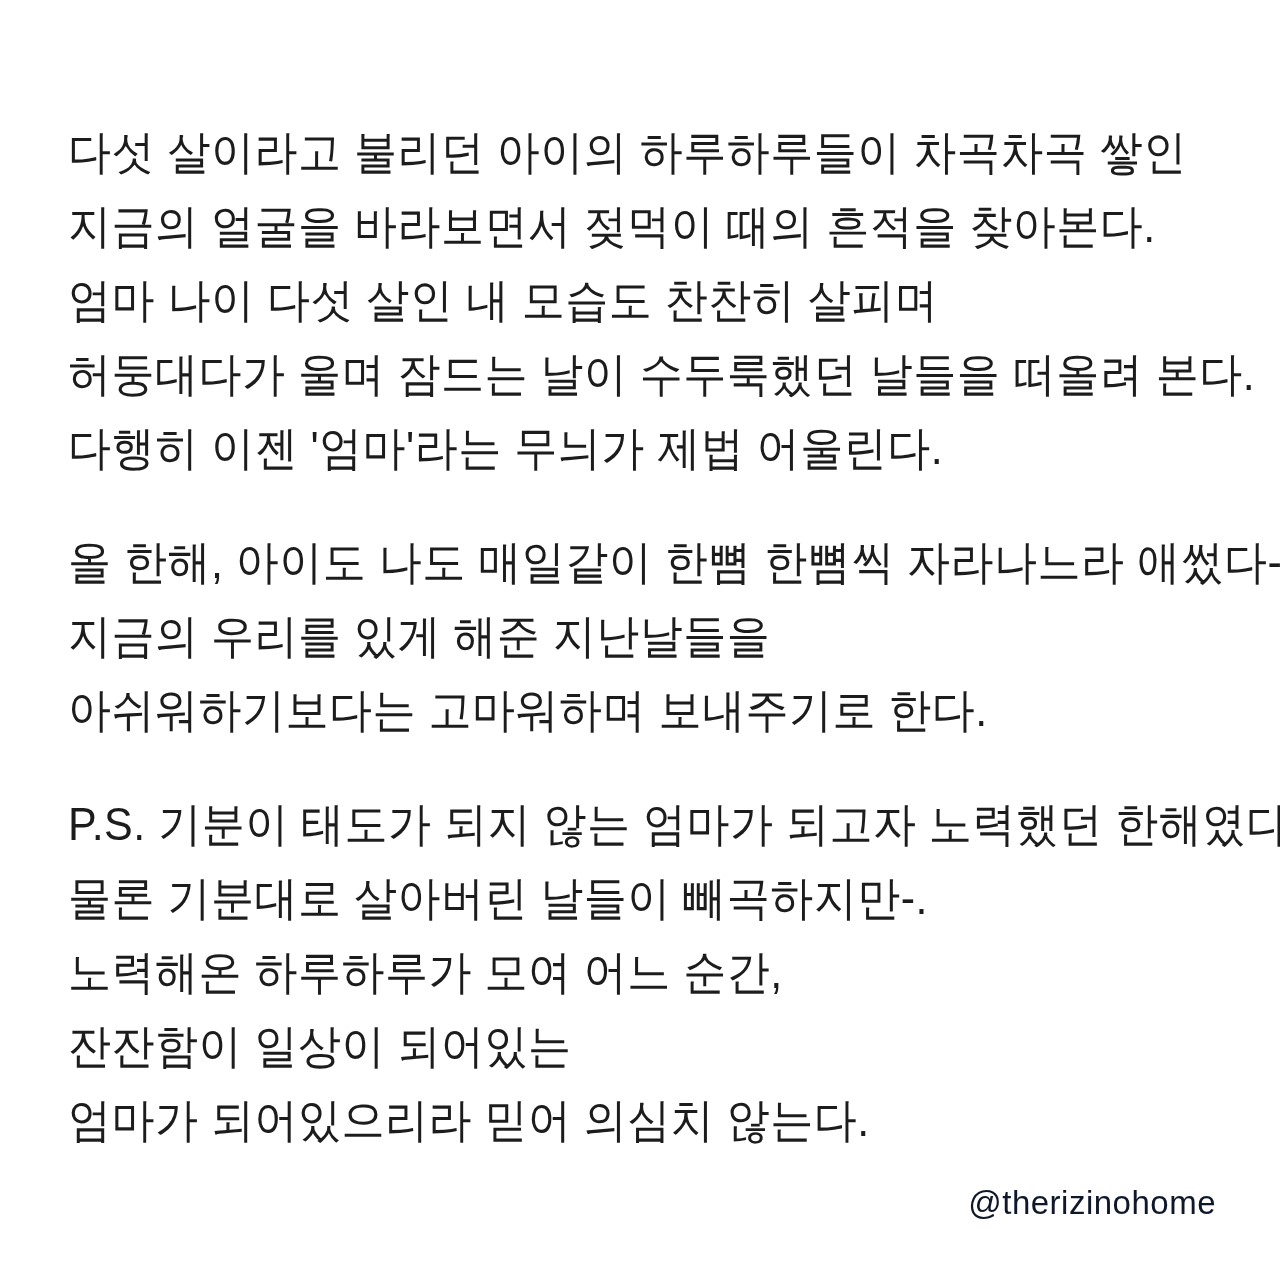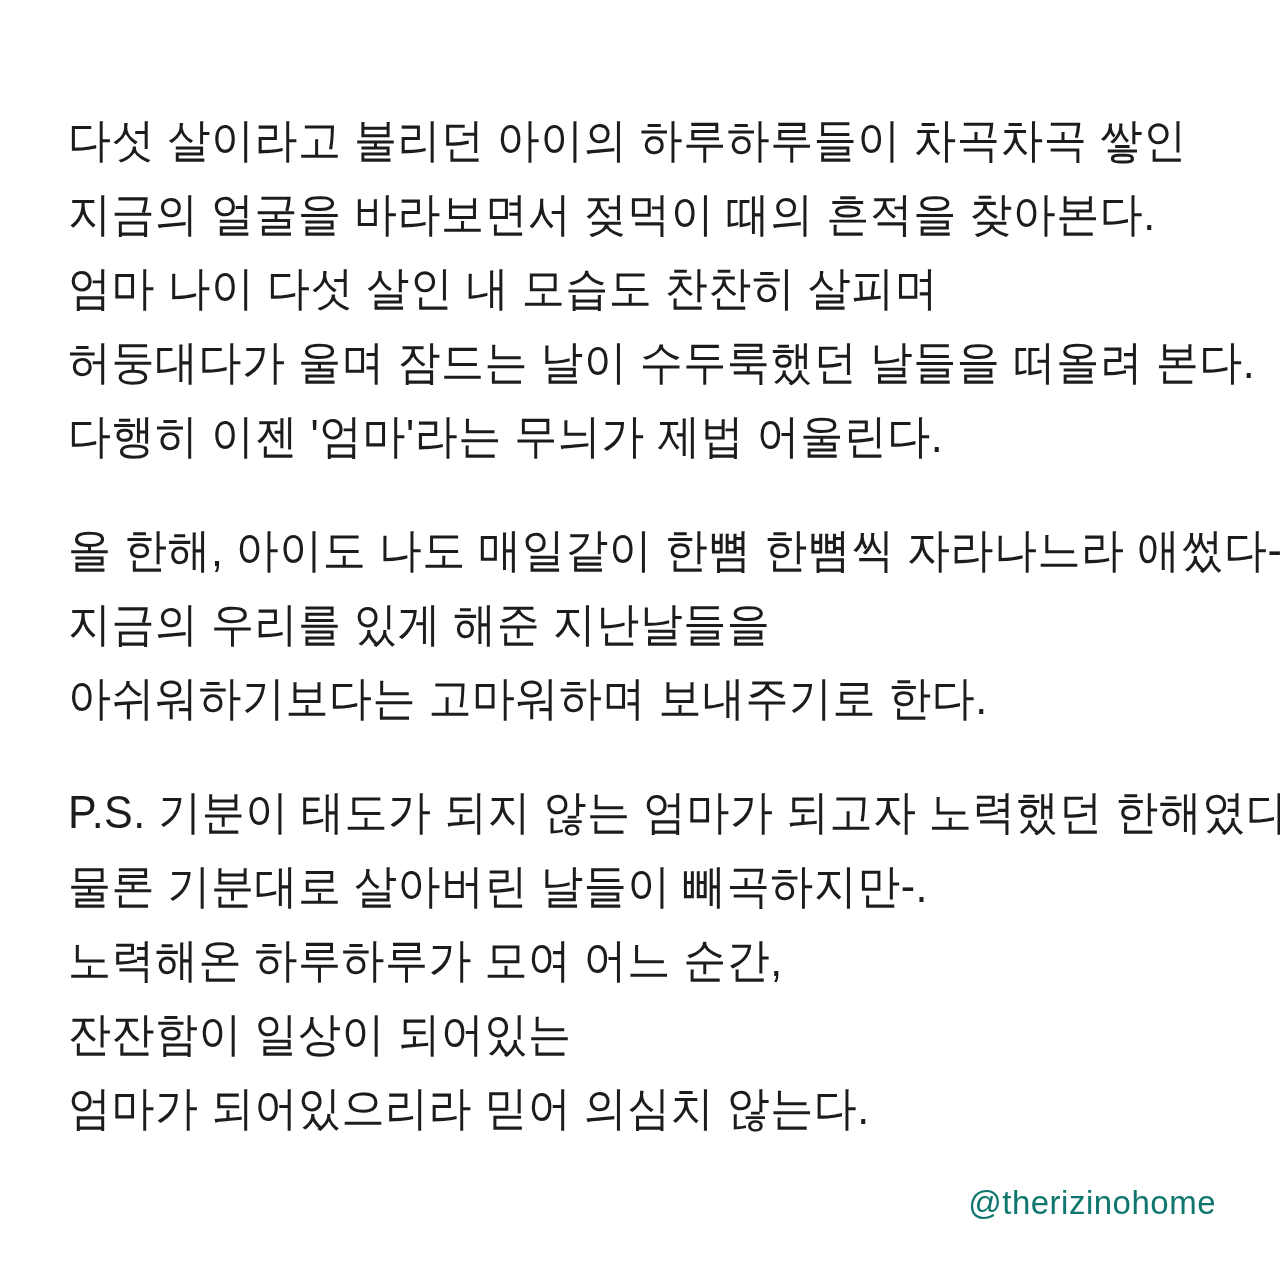--- a/index.html
+++ b/index.html
@@ -13,21 +13,21 @@
   .page {
     position: relative;
     width: 1280px;
     height: 1280px;
     background: #ffffff;
     box-sizing: border-box;
     font-family: "Liberation Sans", "DejaVu Sans", sans-serif;
   }
   .text-body {
     position: absolute;
-    top: 100px;
+    top: 112px;
     left: 68px;
     right: 60px;
     color: #1c1c1c;
   }
   .para {
     margin: 0 0 40px 0;
   }
   .para:last-child {
     margin-bottom: 0;
   }
@@ -39,21 +39,21 @@
     letter-spacing: 0.5px;
     white-space: nowrap;
     transform: scaleY(1.08);
     transform-origin: top left;
   }
   .watermark {
     position: absolute;
     right: 64px;
     bottom: 58px;
     font-size: 33px;
-    color: #0f766e;
+    color: #0f172a;
     font-weight: 300;
     letter-spacing: 0.5px;
     text-align: center;
   }
 </style>
 </head>
 <body>
 
 <div class="page">
   <div class="text-body">

